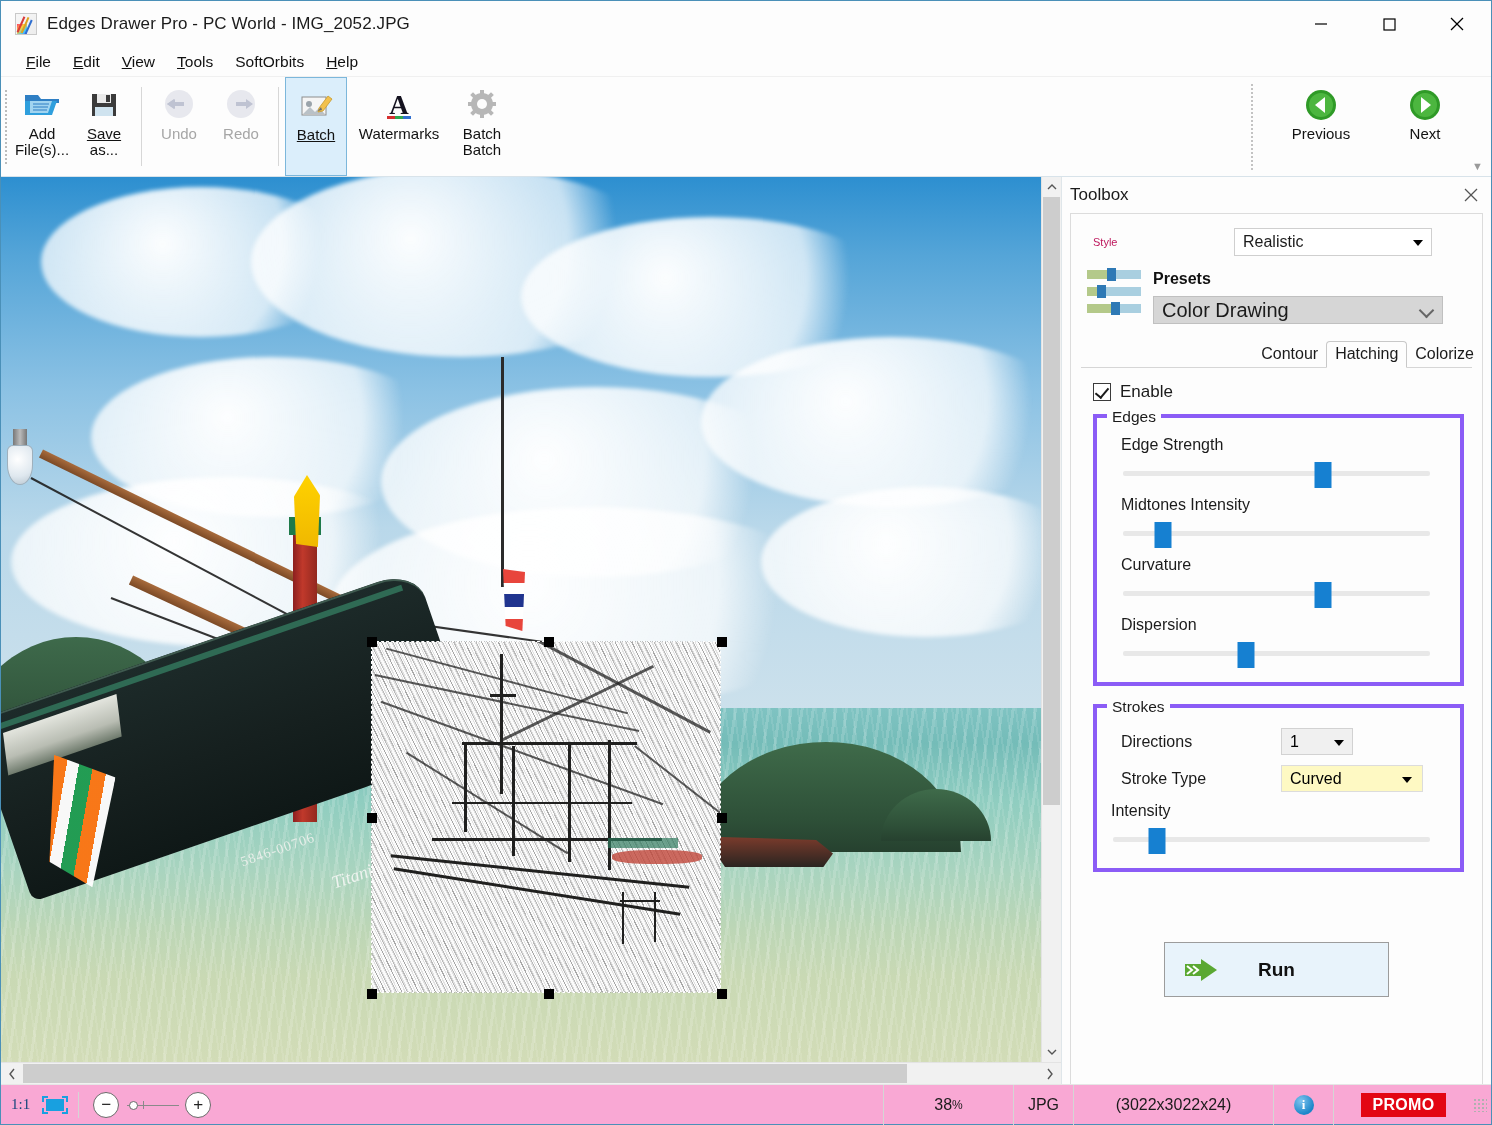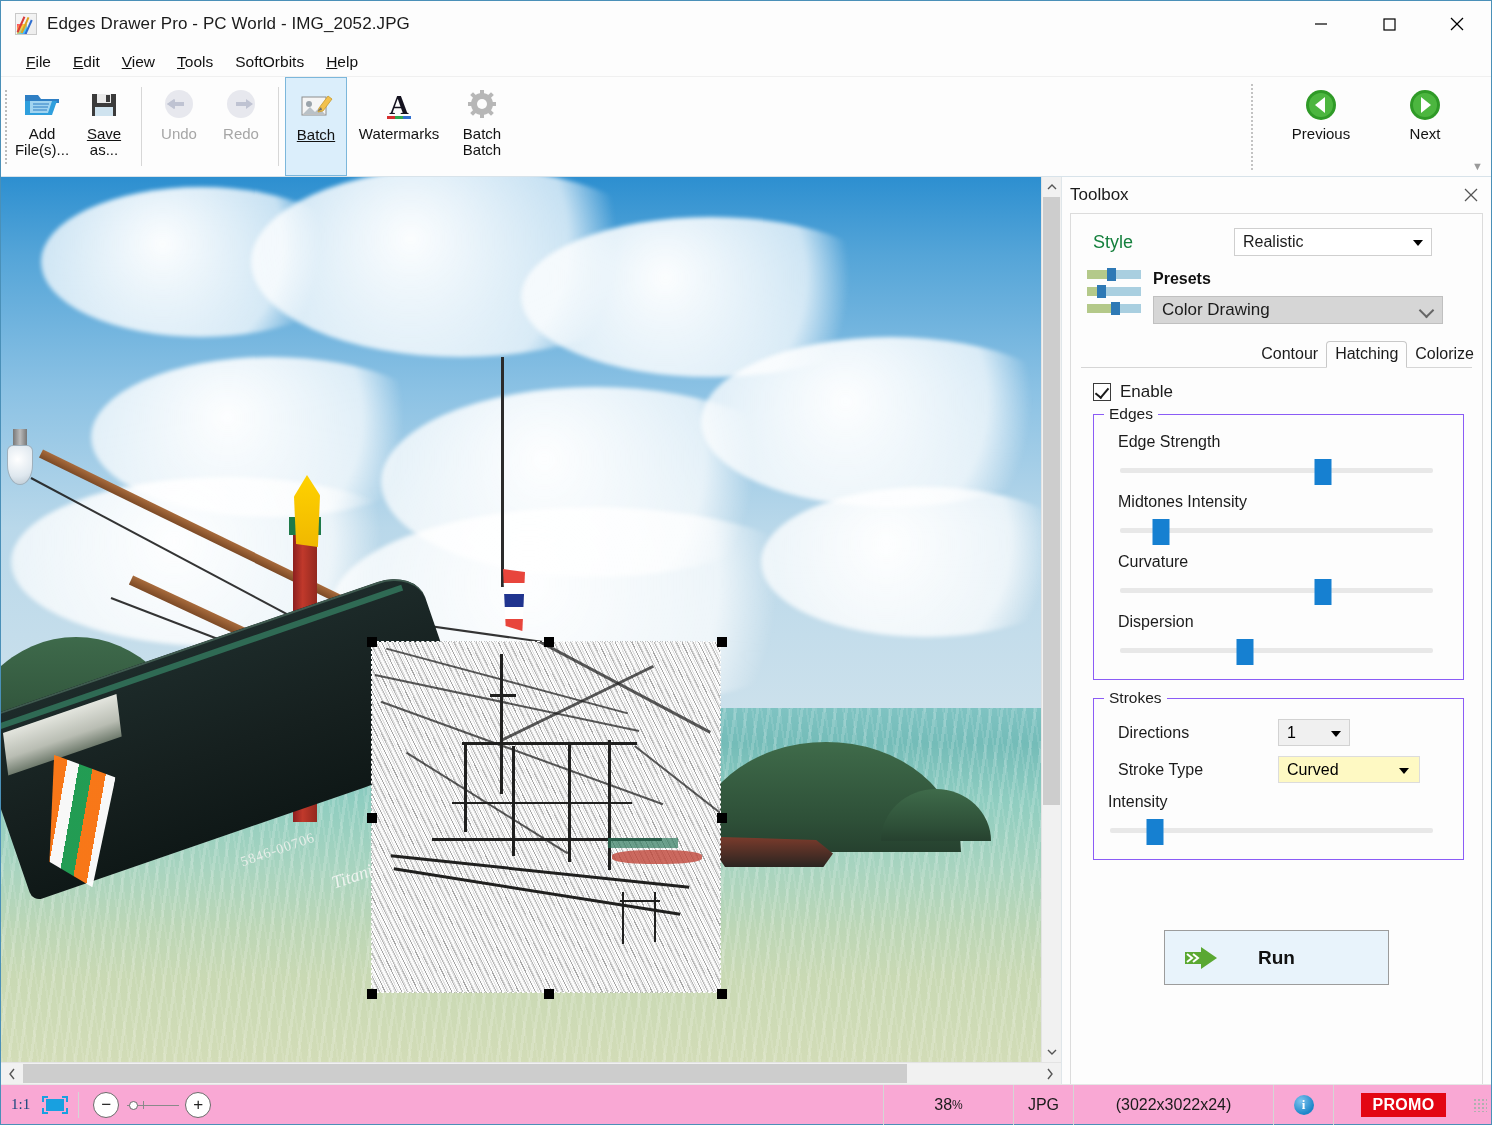--- a/index.html
+++ b/index.html
@@ -286,33 +286,33 @@
   .tb-title { font-size:17px; color:#1b1b1b; }
   .tb-close {
     position:absolute; right:10px; top:8px; width:20px; height:20px;
     display:flex; align-items:center; justify-content:center; color:#555;
   }
   .tb-panel {
     flex:1 1 auto; margin:0 8px 0 8px; border:1px solid #dcdcdc; border-bottom:none;
     background:#fdfdfd; padding: 14px 0 0 0; position:relative;
   }
   .row { display:flex; align-items:center; }
-  .lbl-style { width: 95px; text-align:left; padding-left:22px; font-size:18px; color:#15803d; }
+  .lbl-style { width: 95px; text-align:left; padding-left:22px; font-size:11px; color:#be185d; }
   .sel {
     background:#fff; border:1px solid #cfcfcf; height:28px;
     display:flex; align-items:center; padding:0 8px;
     font-size:16px; color:#1b1b1b; position:relative;
   }
   .sel .caret { position:absolute; right:8px; top:50%; margin-top:-2px;
     width:0;height:0;border-left:5px solid transparent;border-right:5px solid transparent;border-top:6px solid #000; }
   .sel-style { width: 198px; margin-left: 68px; }
   .presets-title { font-weight:bold; font-size:16px; color:#111; }
   .sel-preset {
     background:#d6d6d6; border:1px solid #c0c0c0; width: 290px; height:28px;
-    display:flex; align-items:center; padding:0 8px; font-size:17px; color:#1b1b1b; position:relative;
+    display:flex; align-items:center; padding:0 8px; font-size:20px; color:#1b1b1b; position:relative;
   }
   .sel-preset .chev {
     position:absolute; right:10px; top:8px; width:11px; height:11px;
     border-right:2px solid #666; border-bottom:2px solid #666; transform: rotate(45deg);
   }
   .preset-icon { width:54px; height:46px; position:relative; margin-left:16px; }
   .pi-row { position:absolute; left:0; height:9px; width:54px; }
   .pi-bar-l { position:absolute; left:0; top:0; height:9px; background:#b4c98a; }
   .pi-bar-r { position:absolute; top:0; height:9px; background:#a9cfe0; }
   .pi-knob { position:absolute; top:-2px; width:9px; height:13px; background:#2e79b5; }
@@ -330,21 +330,21 @@
     width:18px; height:18px; border:1px solid #3b3b3b; background:#fff;
     position:relative; margin-right:9px;
   }
   .chk:after {
     content:""; position:absolute; left:4px; top:1px; width:6px; height:11px;
     border-right:2px solid #1a1a1a; border-bottom:2px solid #1a1a1a; transform: rotate(40deg);
   }
   .chk-lbl { font-size:17px; color:#1b1b1b; }
 
   .group {
-    margin: 12px 18px 0 22px; border:1px solid #8b5cf6; position:relative;
+    margin: 12px 18px 0 22px; border:4px solid #8b5cf6; position:relative;
     padding: 16px 22px 14px 14px;
   }
   .group > legend, .group-title {
     position:absolute; top:-10px; left:10px; background:#fdfdfd; padding:0 5px;
     font-size:15.5px; color:#1b1b1b;
   }
   .sl-label { font-size:16px; color:#1b1b1b; margin: 2px 0 0 10px; }
   .slider { position:relative; height: 26px; margin: 6px 8px 10px 12px; }
   .slider .track {
     position:absolute; left:0; right:0; top:11px; height:5px; background:#e8e8e8; border-radius:2px;

